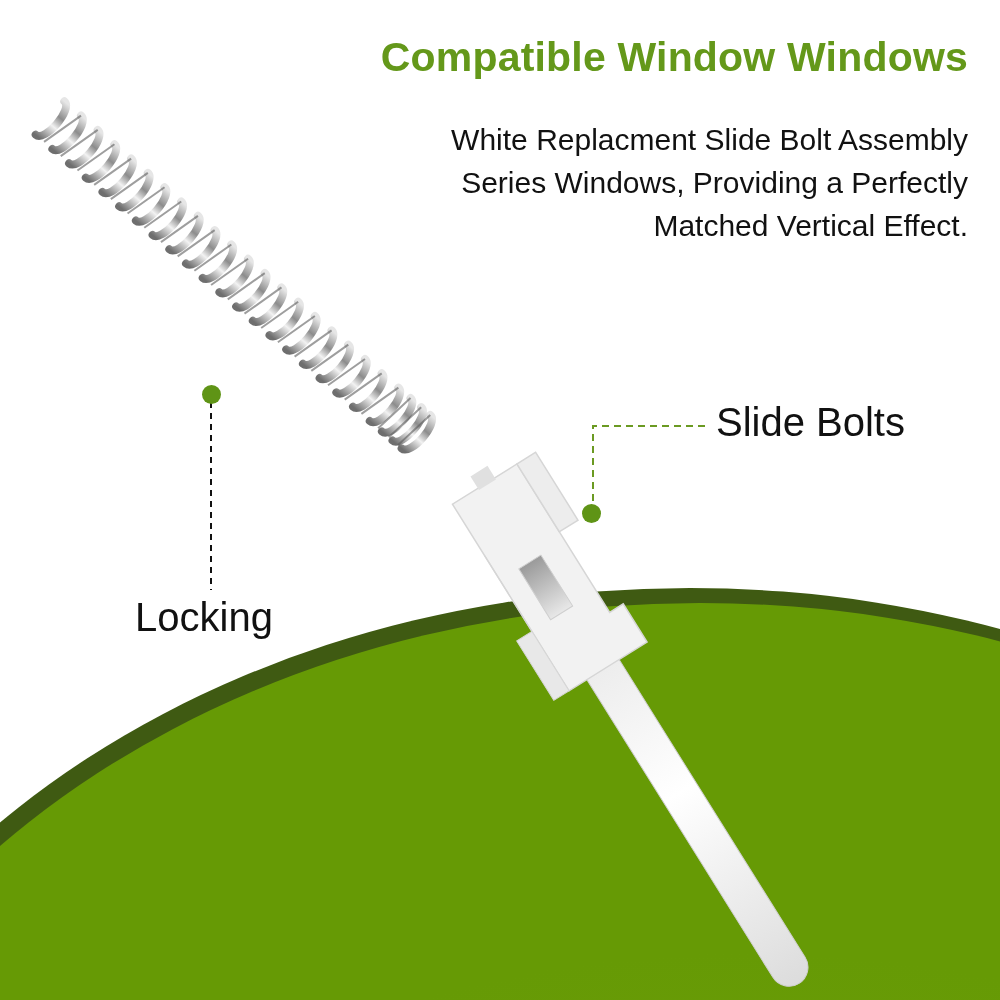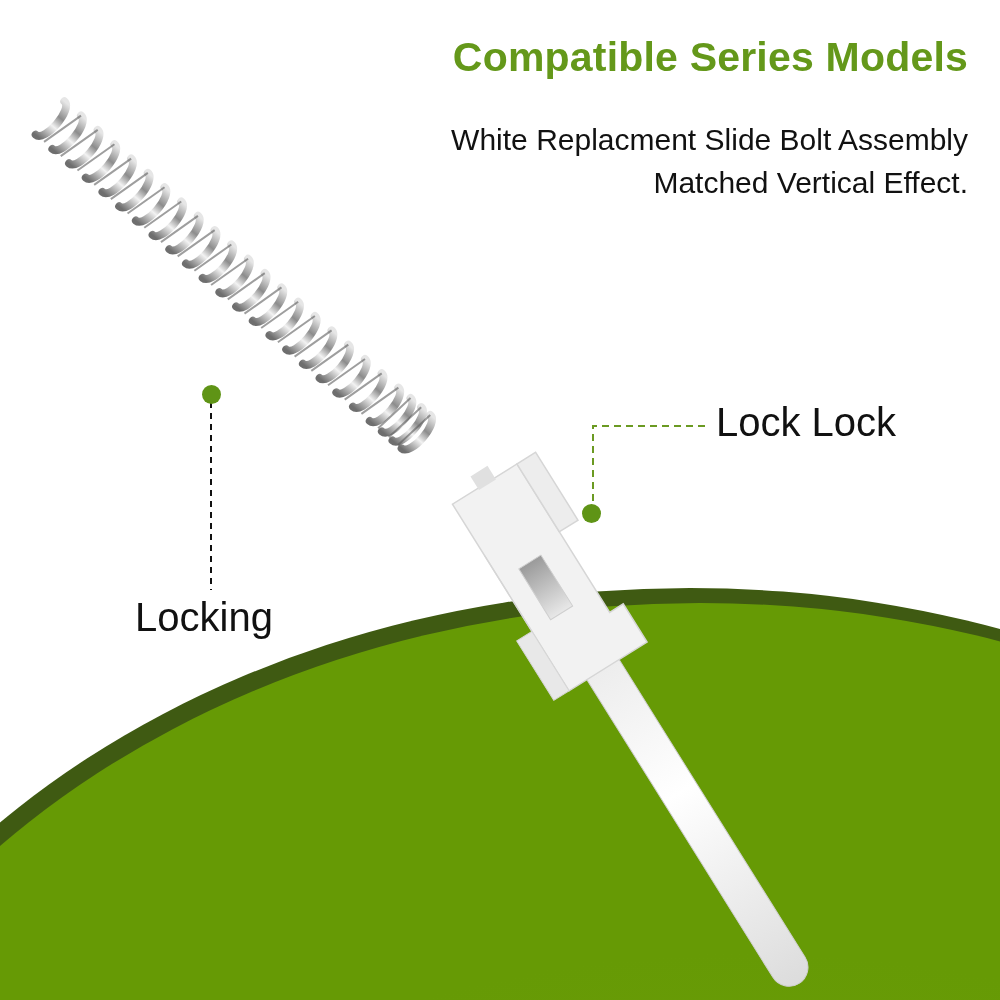--- a/index.html
+++ b/index.html
@@ -39,24 +39,25 @@
       background: #5f9416;
     }
     svg.art { position: absolute; left: 0; top: 0; }
   </style>
 </head>
 <body>
 
 <div class="bg-blob-rim"></div>
 <div class="bg-blob"></div>
 
-<h1 class="title">Compatible Series Models</h1>
+<h1 class="title">Compatible Window Windows</h1>
 
 <p class="desc">
   <span>White Replacment Slide Bolt Assembly</span>
+  <span>Series Windows, Providing a Perfectly</span>
   <span>Matched Vertical Effect.</span>
 </p>
 
 <svg class="art" width="1000" height="1000" viewBox="0 0 1000 1000">
   <defs>
     <linearGradient id="coilGrad" x1="0" y1="0" x2="0" y2="1">
       <stop offset="0" stop-color="#e6e6e6"></stop>
       <stop offset="0.35" stop-color="#8c8c8c"></stop>
       <stop offset="0.6" stop-color="#f2f2f2"></stop>
       <stop offset="1" stop-color="#6e6e6e"></stop>
@@ -95,14 +96,14 @@
   </g>
 
   <path d="M705,426 L593,426 L593,506" fill="none" stroke="#6b9a22" stroke-width="2" stroke-dasharray="7,5"></path>
 
   <path d="M211,402 L211,590" fill="none" stroke="#111" stroke-width="2" stroke-dasharray="6,5"></path>
 </svg>
 
 <div class="dot" style="left:582px; top:504px;"></div>
 <div class="dot" style="left:202px; top:385px;"></div>
 
-<div class="callout-label lock-label">Lock Lock</div>
+<div class="callout-label lock-label">Slide Bolts</div>
 <div class="callout-label springs-label">Locking</div>
 
 </body></html>

